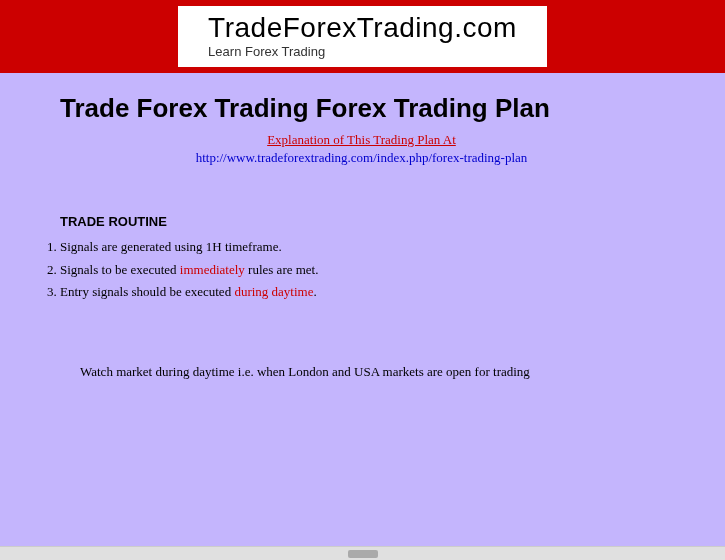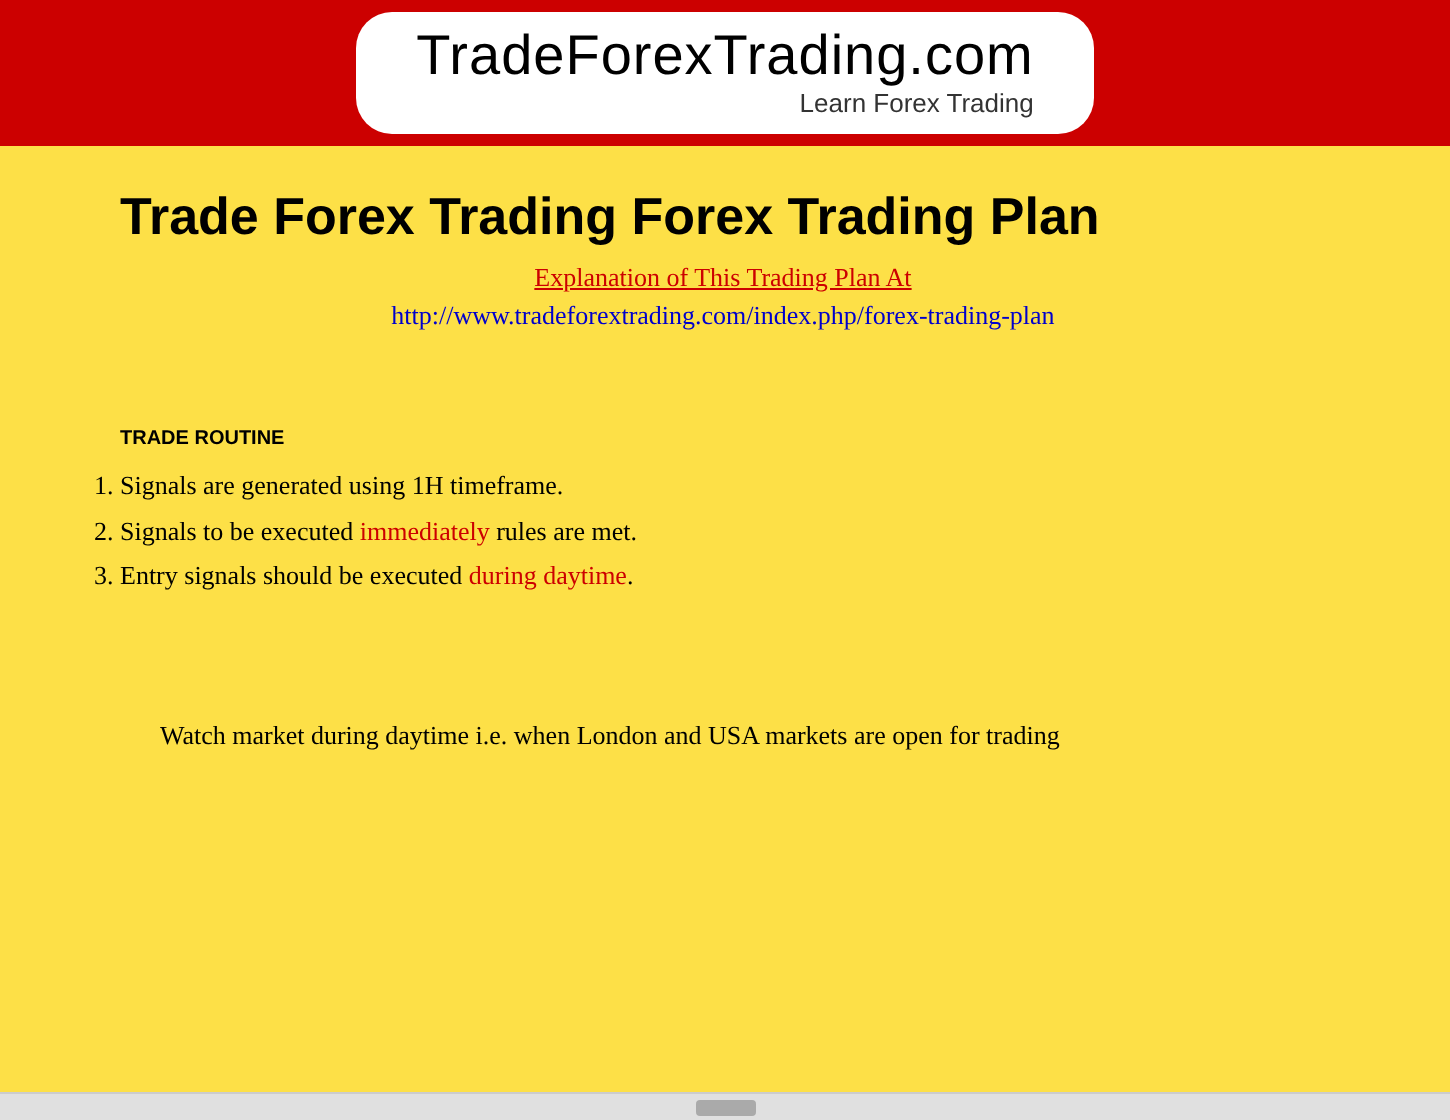--- a/index.html
+++ b/index.html
@@ -31,41 +31,40 @@
       display: flex;
       justify-content: center;
       align-items: center;
       padding: 6px 0;
       flex-shrink: 0;
     }
 
     .header-logo-box {
       background-color: #ffffff;
       padding: 6px 30px 8px 30px;
-      text-align: right;
-      border-radius: 18px;
+      text-align: left;
     }
 
     .header-site-name {
       font-size: 28px;
       font-weight: normal;
       font-family: Arial, sans-serif;
       color: #000000;
       letter-spacing: 0.5px;
     }
 
     .header-tagline {
       font-size: 13px;
       color: #333333;
       font-family: Arial, sans-serif;
     }
 
     
     .content {
-      background-color: #fde047;
+      background-color: #c4b5fd;
       flex: 1;
       padding: 20px 62px 20px 60px;
       overflow-y: auto;
     }
 
     .page-title {
       font-size: 26px;
       font-weight: bold;
       color: #000000;
       font-family: Arial, sans-serif;
@@ -88,21 +87,21 @@
     .explanation-link {
       font-size: 13px;
       color: #0000cc;
       font-family: Times New Roman, serif;
       display: block;
       text-align: center;
       margin-bottom: 20px;
     }
 
     .section-heading {
-      font-size: 10px;
+      font-size: 13px;
       font-weight: bold;
       color: #000000;
       font-family: Arial, sans-serif;
       margin-bottom: 8px;
       margin-top: 10px;
     }
 
     .ordered-list {
       margin-bottom: 20px;
     }

